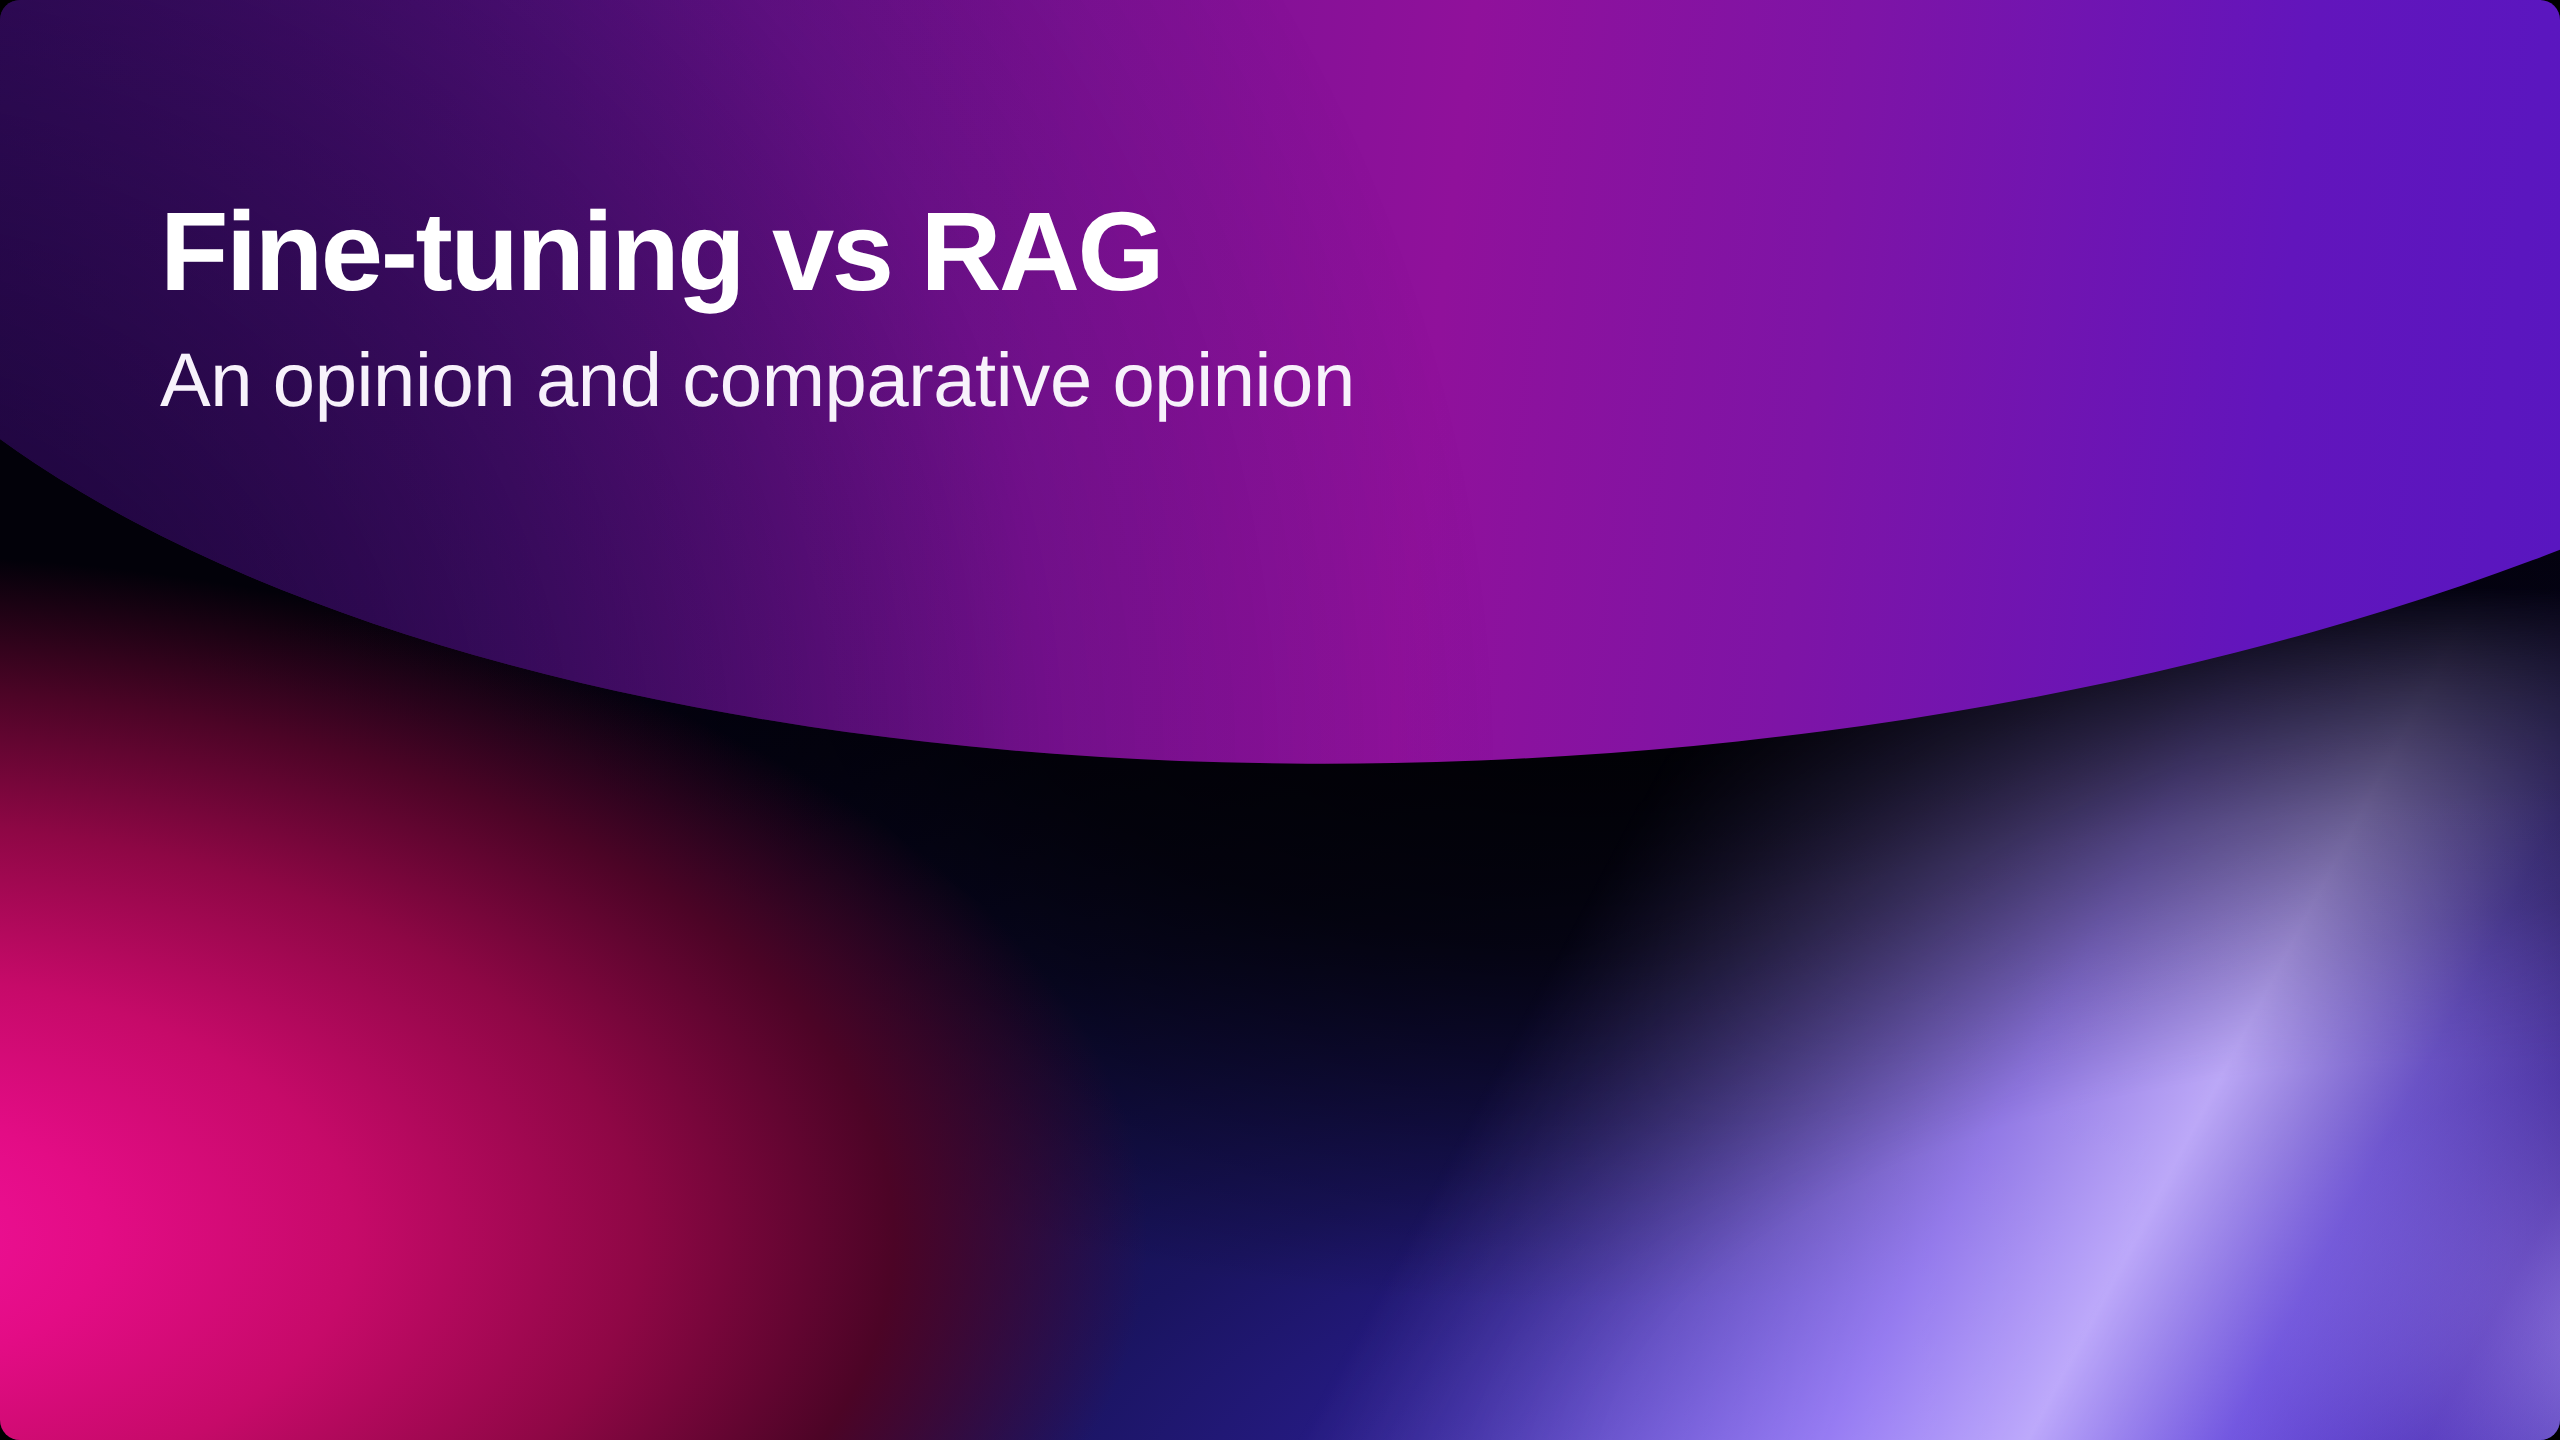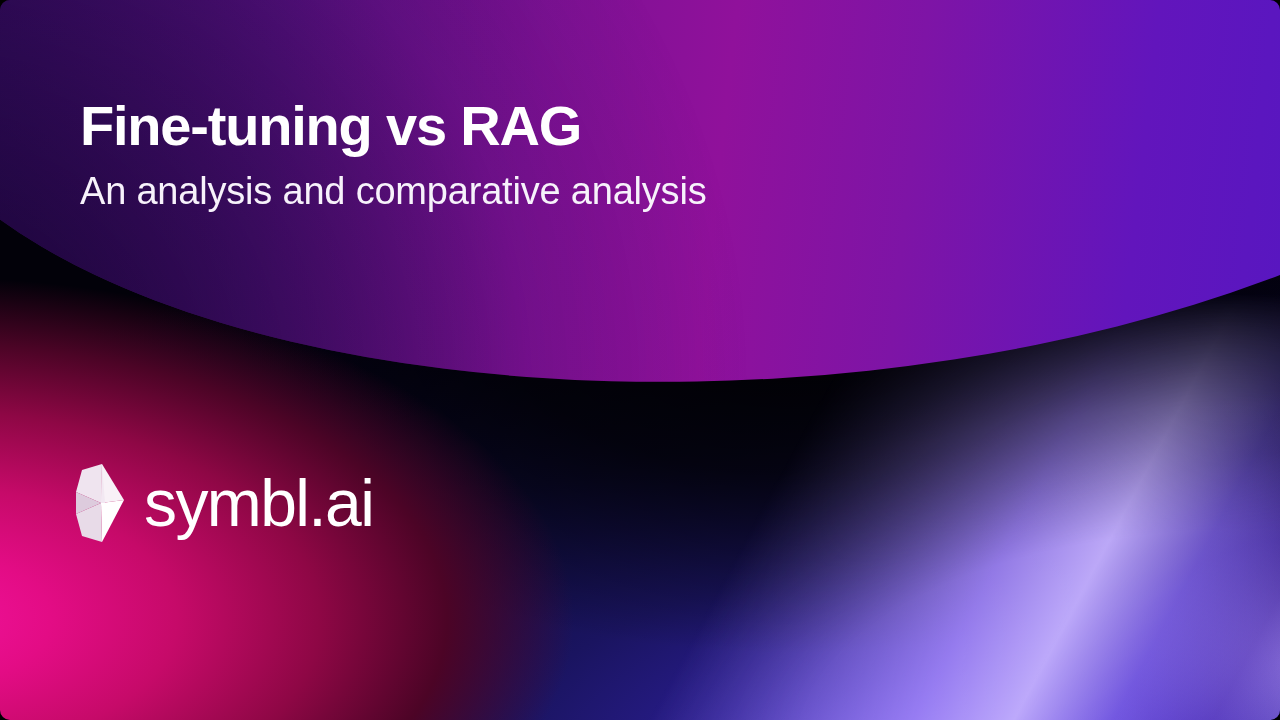--- a/index.html
+++ b/index.html
@@ -141,33 +141,17 @@
   <div class="layer" id="bg-magenta"></div>
   <div class="layer" id="bg-bloom"></div>
   <div class="layer" id="bg-streak"></div>
 
   <div id="header-band">
     <div id="header-band-shade"></div>
   </div>
 
   <div id="content">
     <h1 id="title">Fine-tuning vs RAG</h1>
-    <p id="subtitle">An analysis and comparative analysis</p>
+    <p id="subtitle">An opinion and comparative opinion</p>
   </div>
 
-  <div id="logo">
-    <svg id="logo-mark" width="56" height="82" viewBox="0 0 56 82" aria-hidden="true">
-
-      <polygon points="10,8 30,2 29,41 4,30" fill="#efe4ef"></polygon>
-
-      <polygon points="30,2 52,38 29,41" fill="#f8f1f7"></polygon>
-
-      <polygon points="29,41 52,38 30,80" fill="#ffffff"></polygon>
-
-      <polygon points="4,52 29,41 30,80 10,74" fill="#e8dbe8"></polygon>
-
-      <polygon points="4,30 29,41 4,52" fill="#ddcbdd"></polygon>
-      <polygon points="29,41 30,2 33,41" fill="#f2e8f2"></polygon>
-    </svg>
-    <span id="logo-wordmark">symbl.ai</span>
-  </div>
 
 </div>
 
 </body></html>

